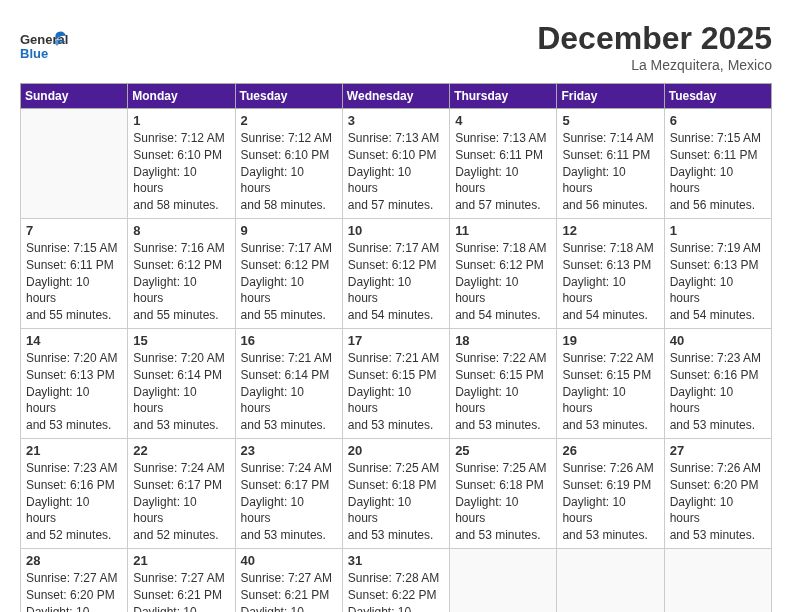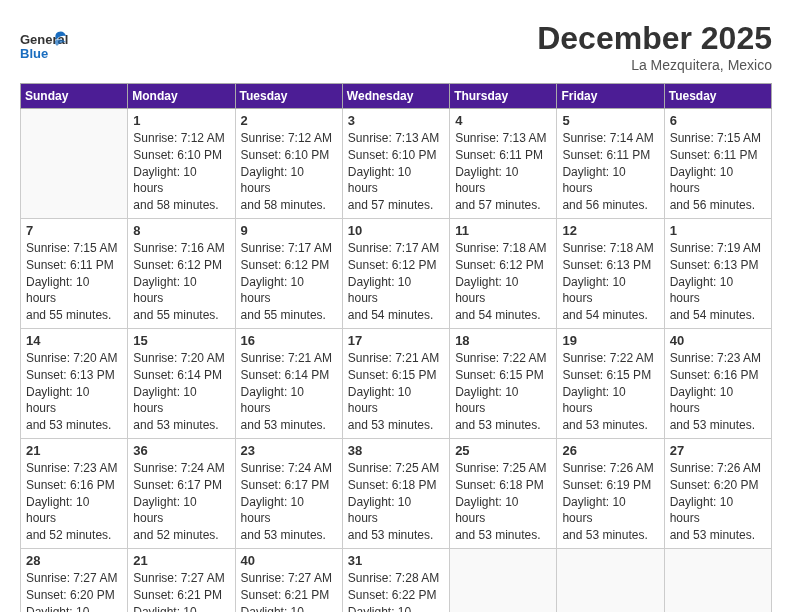--- a/index.html
+++ b/index.html
@@ -190,29 +190,29 @@
           <div class="day-number">40</div>
           <div class="cell-info">Sunrise: 7:23 AM<br>Sunset: 6:16 PM<br>Daylight: 10 hours<br>and 53 minutes.</div>
         </td>
       </tr>
       <tr>
         <td>
           <div class="day-number">21</div>
           <div class="cell-info">Sunrise: 7:23 AM<br>Sunset: 6:16 PM<br>Daylight: 10 hours<br>and 52 minutes.</div>
         </td>
         <td>
-          <div class="day-number">36</div>
+          <div class="day-number">22</div>
           <div class="cell-info">Sunrise: 7:24 AM<br>Sunset: 6:17 PM<br>Daylight: 10 hours<br>and 52 minutes.</div>
         </td>
         <td>
           <div class="day-number">23</div>
           <div class="cell-info">Sunrise: 7:24 AM<br>Sunset: 6:17 PM<br>Daylight: 10 hours<br>and 53 minutes.</div>
         </td>
         <td>
-          <div class="day-number">38</div>
+          <div class="day-number">20</div>
           <div class="cell-info">Sunrise: 7:25 AM<br>Sunset: 6:18 PM<br>Daylight: 10 hours<br>and 53 minutes.</div>
         </td>
         <td>
           <div class="day-number">25</div>
           <div class="cell-info">Sunrise: 7:25 AM<br>Sunset: 6:18 PM<br>Daylight: 10 hours<br>and 53 minutes.</div>
         </td>
         <td>
           <div class="day-number">26</div>
           <div class="cell-info">Sunrise: 7:26 AM<br>Sunset: 6:19 PM<br>Daylight: 10 hours<br>and 53 minutes.</div>
         </td>

